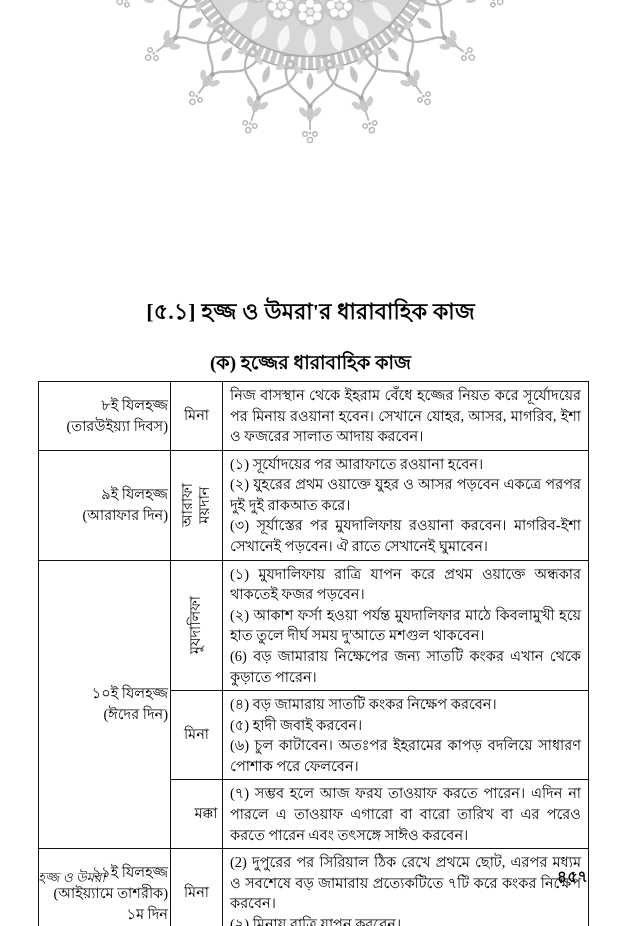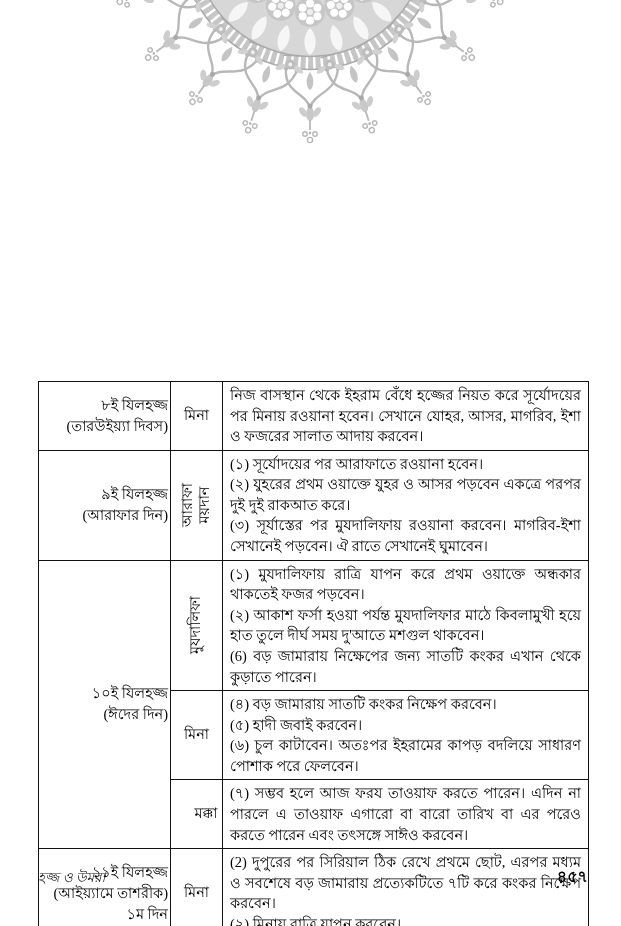--- a/index.html
+++ b/index.html
@@ -138,20 +138,22 @@
       <use href="#m-junction" transform="rotate(-27 310 -60)"></use>
       <use href="#m-junction" transform="rotate(-9 310 -60)"></use>
       <use href="#m-junction" transform="rotate(9 310 -60)"></use>
       <use href="#m-junction" transform="rotate(27 310 -60)"></use>
       <use href="#m-junction" transform="rotate(45 310 -60)"></use>
       <use href="#m-junction" transform="rotate(63 310 -60)"></use>
       <use href="#m-junction" transform="rotate(81 310 -60)"></use>
     </g>
   </svg>
 
+  <div class="page-title">[৫.১] হজ্জ ও উমরা'র ধারাবাহিক কাজ</div>
+  <div class="page-subtitle">(ক) হজ্জের ধারাবাহিক কাজ</div>
 
   <table class="hajj-table">
     <colgroup>
       <col class="c-day">
         <col class="c-place">
         <col class="c-items">
     </colgroup>
     <tbody>
       <tr>
         <td class="day-cell h1">৮ই যিলহজ্জ

